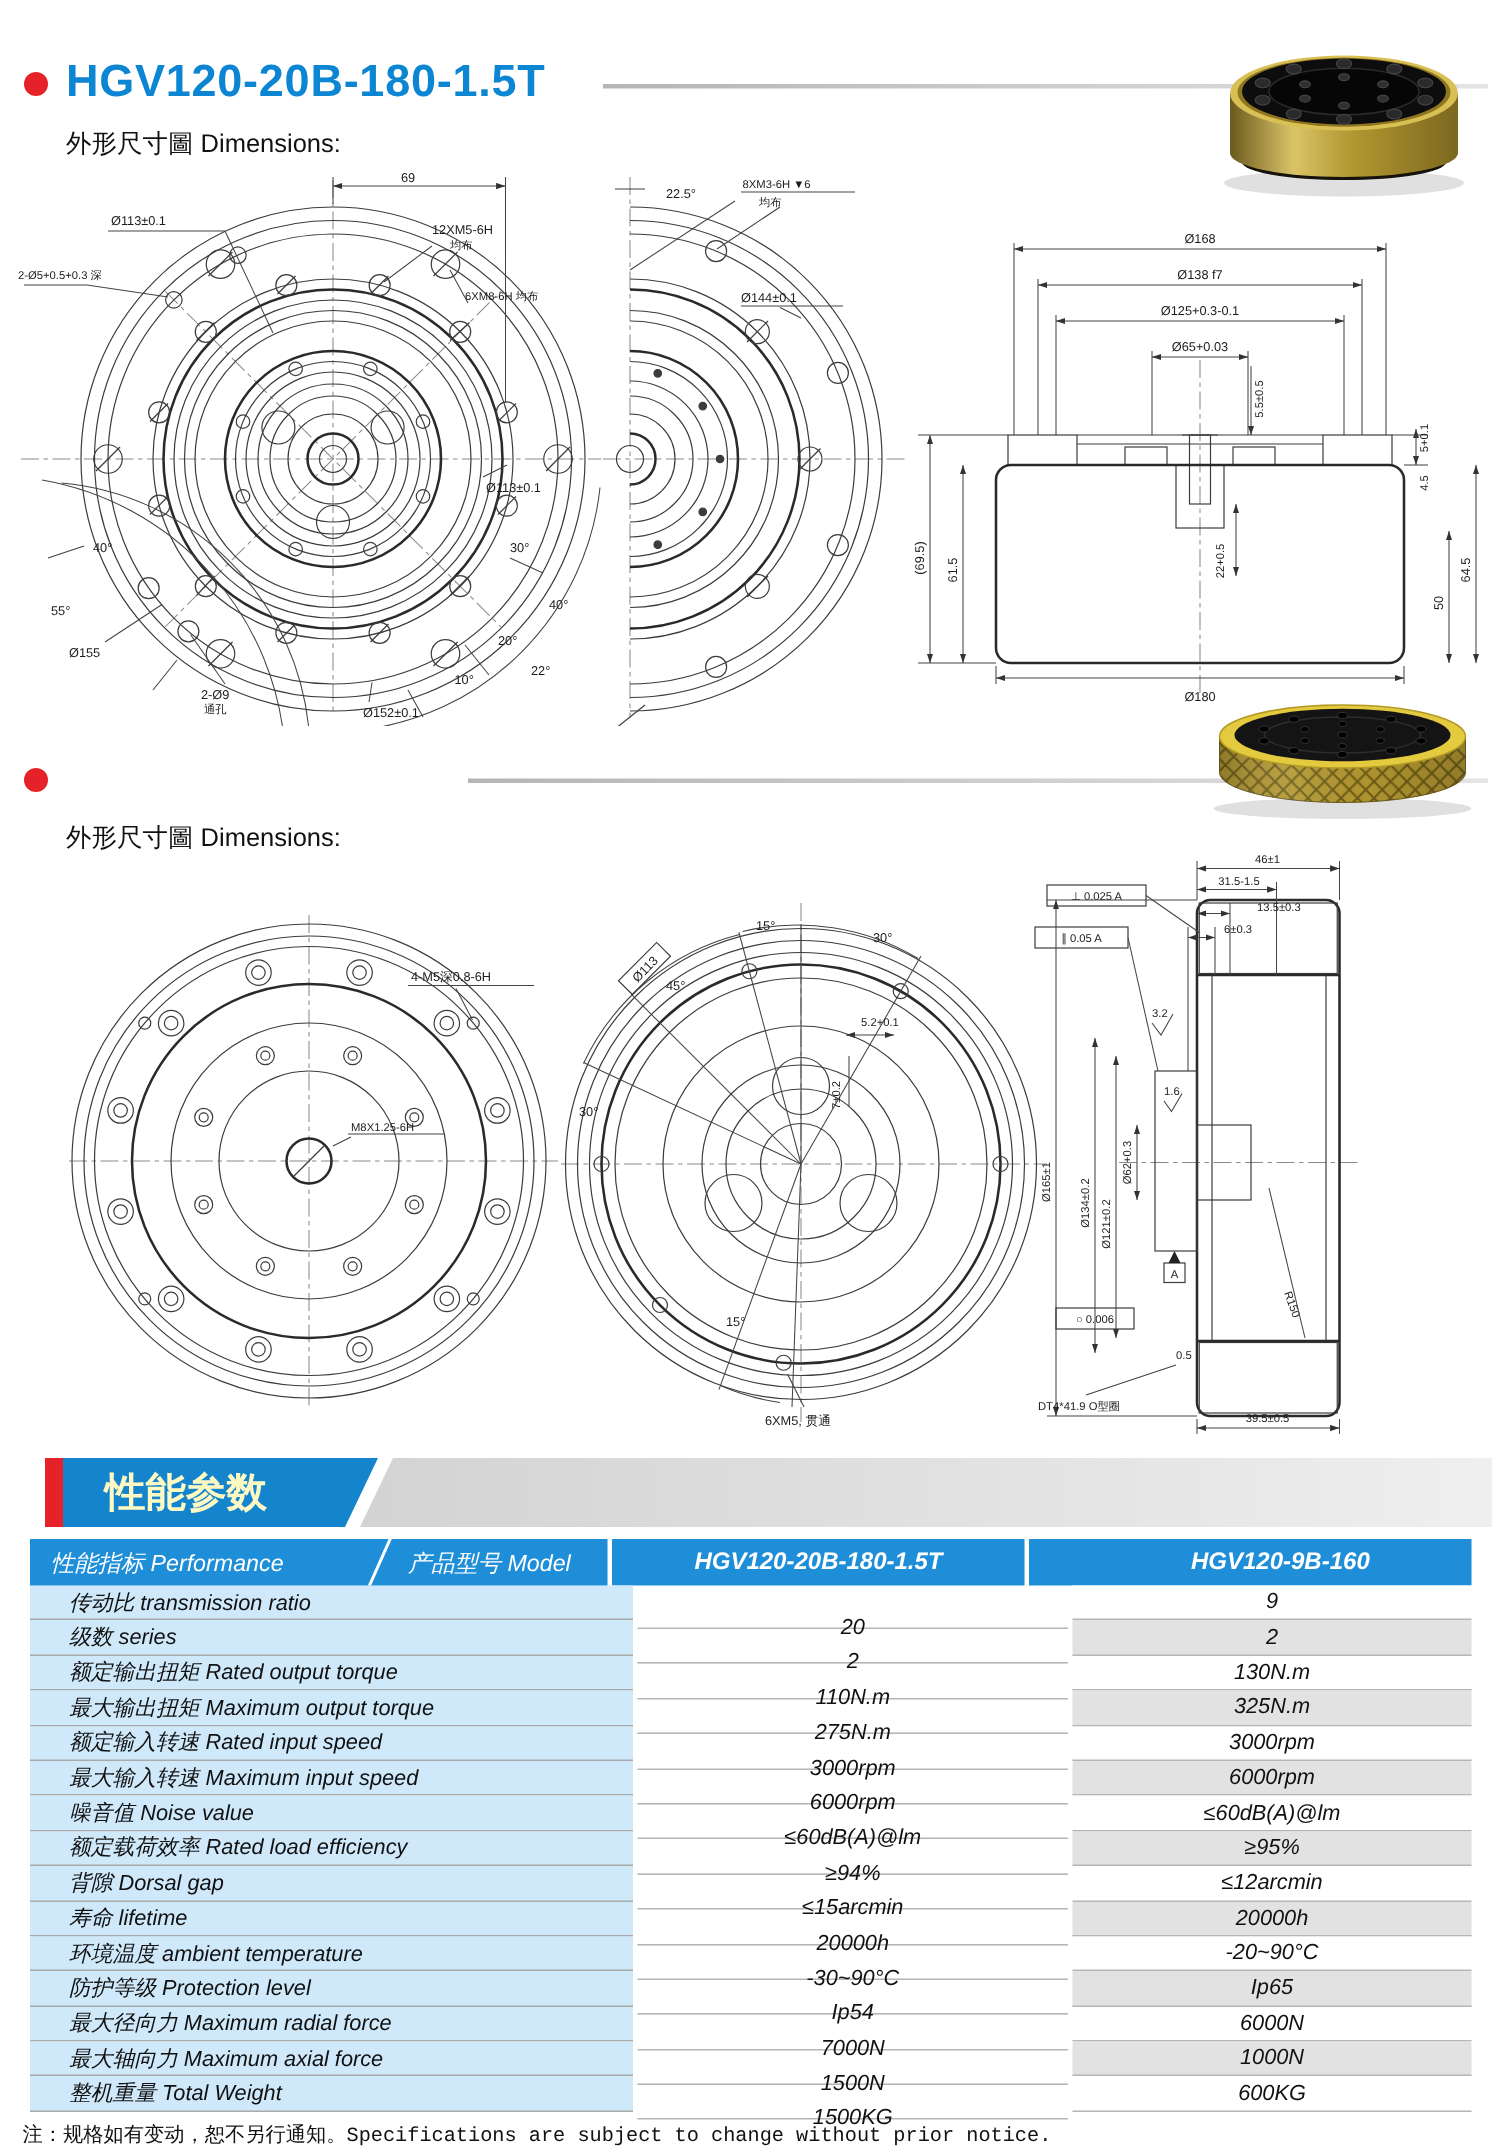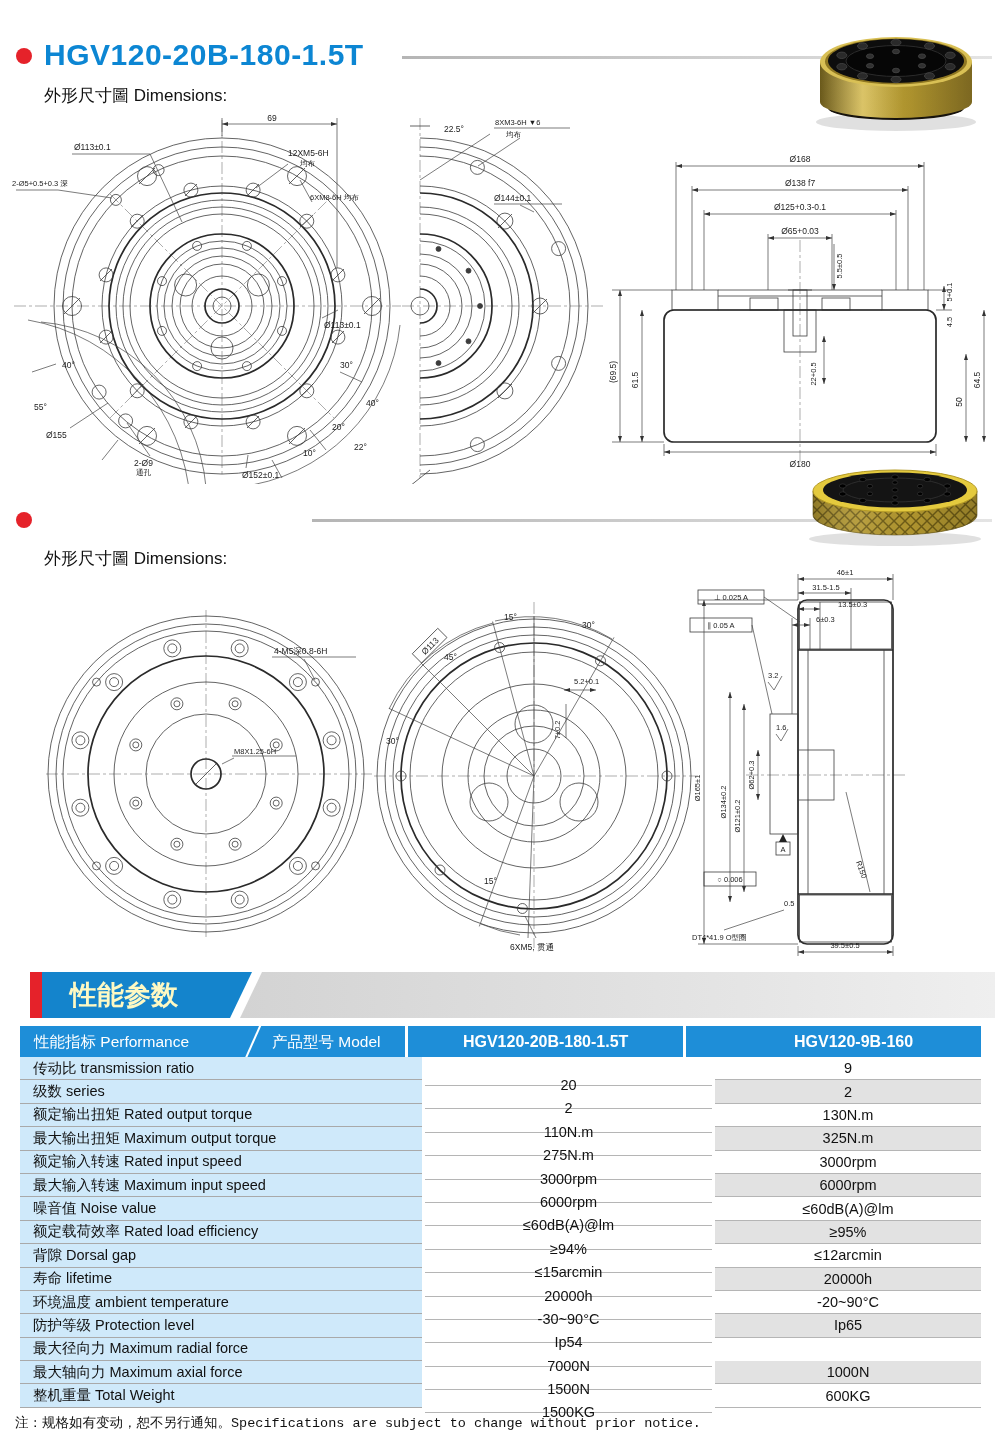--- a/index.html
+++ b/index.html
@@ -27,21 +27,21 @@
   .spec-table{width:961px;font-size:14.5px;color:#111;}
   .thead{display:flex;height:31px;}
   .th-left{position:relative;width:402px;background:#1e8ed8;color:#fff;font-size:15.5px;margin-right:3px;overflow:hidden;}
   .th-left .t1{position:absolute;left:14px;top:6px;}
   .th-left .t2{position:absolute;left:252px;top:6px;text-align:right;}
   .th-slash{position:absolute;left:232px;top:-6px;width:2px;height:44px;background:#fff;transform:rotate(24deg);}
   .th-col{background:#1e8ed8;color:#fff;font-weight:bold;font-size:16px;display:flex;align-items:center;justify-content:center;}
   .th-c2{width:287px;margin-right:3px;}
   .th-c3{width:266px;padding-left:40px;}
   .trow{display:flex;height:23.4px;}
-  .td-label{width:402px;background:#cfe9fa;display:flex;align-items:center;padding-left:13px;box-sizing:border-box;
+  .td-label{width:402px;background:#cfe9fa;display:flex;align-items:center;padding-left:26px;box-sizing:border-box;
             margin-right:3px;border-bottom:1px solid #a9a9a9;}
   .td-v{display:flex;align-items:center;justify-content:center;border-bottom:1px solid #b5b5b5;}
   .td-v1{width:287px;margin-right:3px;margin-top:28px;}
   .td-v2{width:266px;}
   .tbody .trow:nth-child(odd) .td-v{background:#ffffff;}
   .tbody .trow:nth-child(even) .td-v{background:#e2e2e2;}
   .note{font-size:13.5px;color:#111;}
 </style>
 </head>
 <body>
@@ -602,21 +602,21 @@
     </g>
     <text class="dts" x="157" y="386" text-anchor="middle">39.5±0.5</text>
   </svg>
 
   <div class="abs banner-red" style="left:30px;top:972px;width:12px;height:46px;"></div>
   <div class="abs banner-blue" style="left:42px;top:972px;width:210px;height:46px;">
     <span>性能参数</span>
   </div>
   <div class="abs banner-gray" style="left:240px;top:972px;width:755px;height:46px;"></div>
 
-  <div class="abs spec-table" style="left:20px;top:1026px;">
+  <div class="abs spec-table" style="left:20px;top:1026px;font-style:italic;">
     <div class="thead">
       <div class="th-left">
         <span class="t1">性能指标 Performance</span>
         <span class="th-slash"></span>
         <span class="t2">产品型号 Model</span>
       </div>
       <div class="th-col th-c2">HGV120-20B-180-1.5T</div>
       <div class="th-col th-c3">HGV120-9B-160</div>
     </div>
     <div class="tbody">
@@ -676,20 +676,21 @@
         <div class="td-v td-v2">-20~90°C</div>
       </div>
       <div class="trow">
         <div class="td-label">防护等级 Protection level</div>
         <div class="td-v td-v1">Ip54</div>
         <div class="td-v td-v2">Ip65</div>
       </div>
       <div class="trow">
         <div class="td-label">最大径向力 Maximum radial force</div>
         <div class="td-v td-v1">7000N</div>
+        <div class="td-v td-v2">6000N</div>
       </div>
       <div class="trow">
         <div class="td-label">最大轴向力 Maximum axial force</div>
         <div class="td-v td-v1">1500N</div>
         <div class="td-v td-v2">1000N</div>
       </div>
       <div class="trow">
         <div class="td-label">整机重量 Total Weight</div>
         <div class="td-v td-v1">1500KG</div>
         <div class="td-v td-v2">600KG</div>

